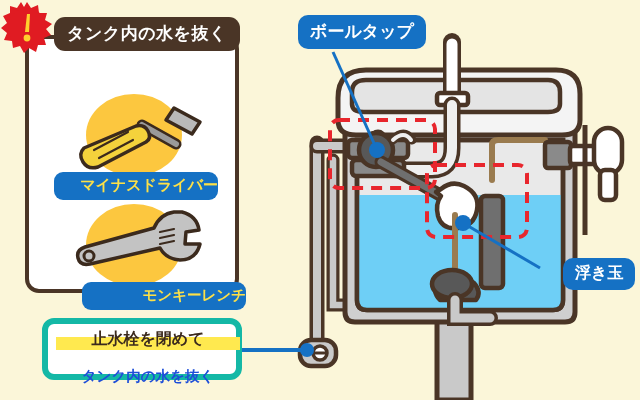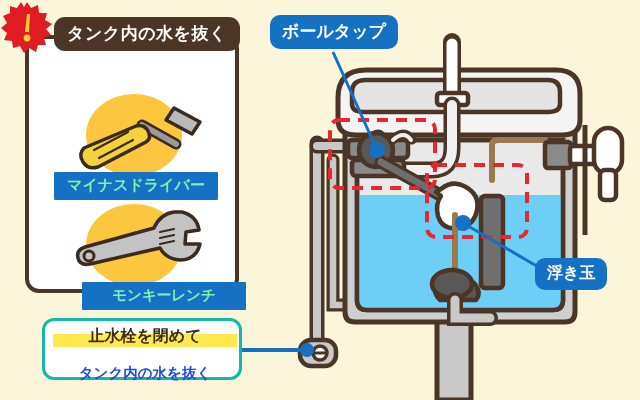--- a/index.html
+++ b/index.html
@@ -31,51 +31,51 @@
   .tool-cell{position:absolute;left:25px;width:164px;height:108px;}
   .tool-cell.a{top:55px;}
   .tool-cell.b{top:165px;}
   .tool-halo{
     position:absolute;left:32px;top:0px;width:96px;height:82px;
     background:#fcc73f;border-radius:50%;
   }
   .tool-art{position:absolute;left:0;top:-2px;width:164px;height:84px;}
   .tool-label{
     position:absolute;left:0;top:78px;width:164px;
-    background:#1571c4;color:#86efac;
-    border-radius:1px;text-align:center;
+    background:#1571c4;color:#fde047;
+    border-radius:9px;text-align:right;
     font-size:15px;font-weight:bold;
     padding:4px 0 5px 0;box-sizing:border-box;
     white-space:nowrap;
   }
   .tool-label.small{font-size:14.5px;margin-left:28px;}
 
   
   .warn-box{
     position:absolute;left:42px;top:318px;width:200px;height:62px;
-    background:#ffffff;border:3px solid #14b8a6;border-radius:12px;
+    background:#ffffff;border:6px solid #14b8a6;border-radius:12px;
     box-sizing:border-box;
   }
   .warn-line1{
     position:absolute;left:8px;top:5px;width:184px;text-align:center;
     font-size:16px;font-weight:bold;color:#3b2a1d;
     background:linear-gradient(to top,#ffe94f 0%,#ffe94f 62%,transparent 62%);
     display:inline-block;white-space:nowrap;
   }
   .warn-line2{
     position:absolute;left:8px;top:43px;width:184px;text-align:center;
     font-size:14.5px;font-weight:bold;color:#1d4ed8;white-space:nowrap;
   }
   .warn-badge{position:absolute;left:8px;top:322px;width:54px;height:54px;}
 
   
   .tag{
     position:absolute;background:#1571c4;color:#ffffff;
     border-radius:10px;font-weight:bold;white-space:nowrap;
-    padding:5px 12px 6px 12px;font-size:17px;
+    padding:5px 12px 6px 12px;font-size:17px;margin-left:28px;
   }
   .tag.balltap{left:270px;top:15px;}
   .tag.floatball{left:535px;top:258px;font-size:16px;}
 </style>
 </head>
 <body>
 
 <div id="stage">
 
   <svg width="640" height="400" viewBox="0 0 640 400">

